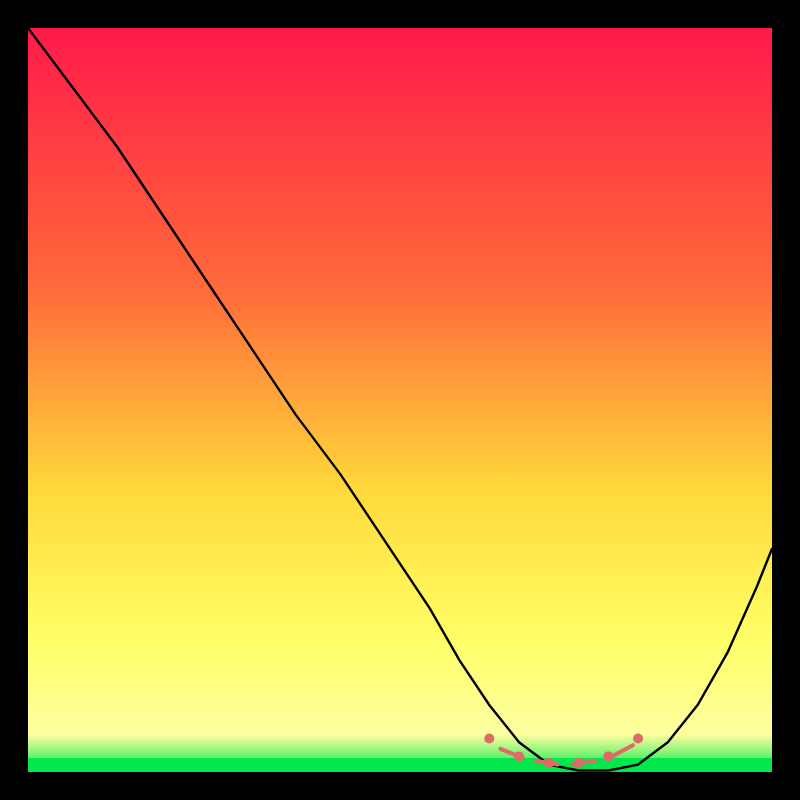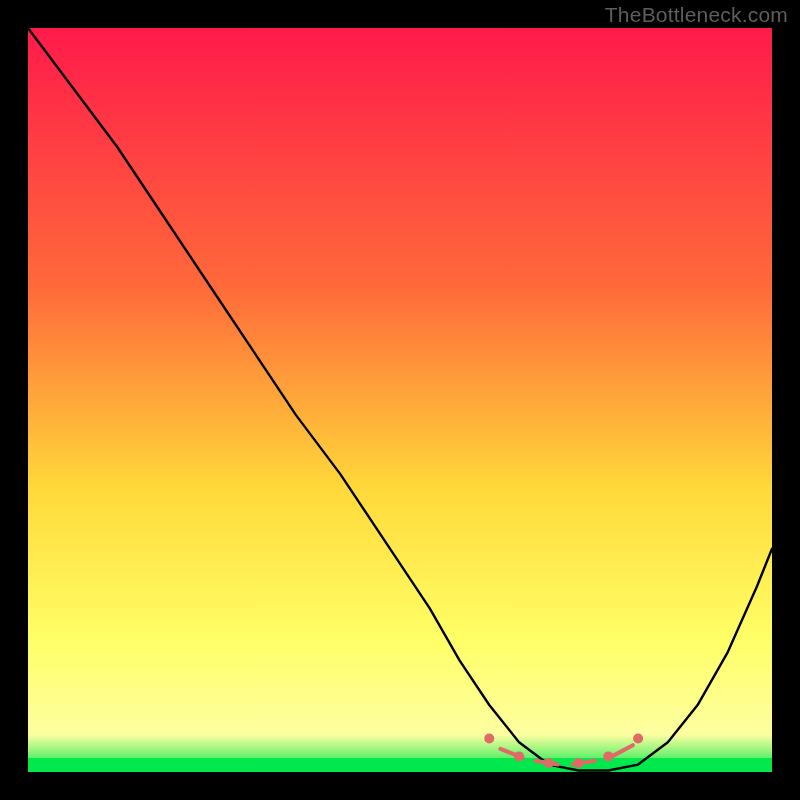--- a/index.html
+++ b/index.html
@@ -34,21 +34,20 @@
     width: 744px;
     height: 744px;
     display: block;
   }
 </style>
 </head>
 <body>
 
 <div class="stage">
 
-  <div class="watermark">TheBottleneck.com</div>
 
   <svg class="plot" viewBox="0 0 744 744" preserveAspectRatio="none">
     <defs>
       <linearGradient id="bg-grad" x1="0" y1="0" x2="0" y2="1">
         <stop id="g-top" offset="0%" stop-color="#ff1a4a"></stop>
         <stop id="g-midupper" offset="35%" stop-color="#ff6a3a"></stop>
         <stop id="g-mid" offset="62%" stop-color="#ffd93a"></stop>
         <stop id="g-midlower" offset="82%" stop-color="#ffff66"></stop>
         <stop id="g-band" offset="95%" stop-color="#fdfea0"></stop>
         <stop id="g-green" offset="100%" stop-color="#00e84b"></stop>

